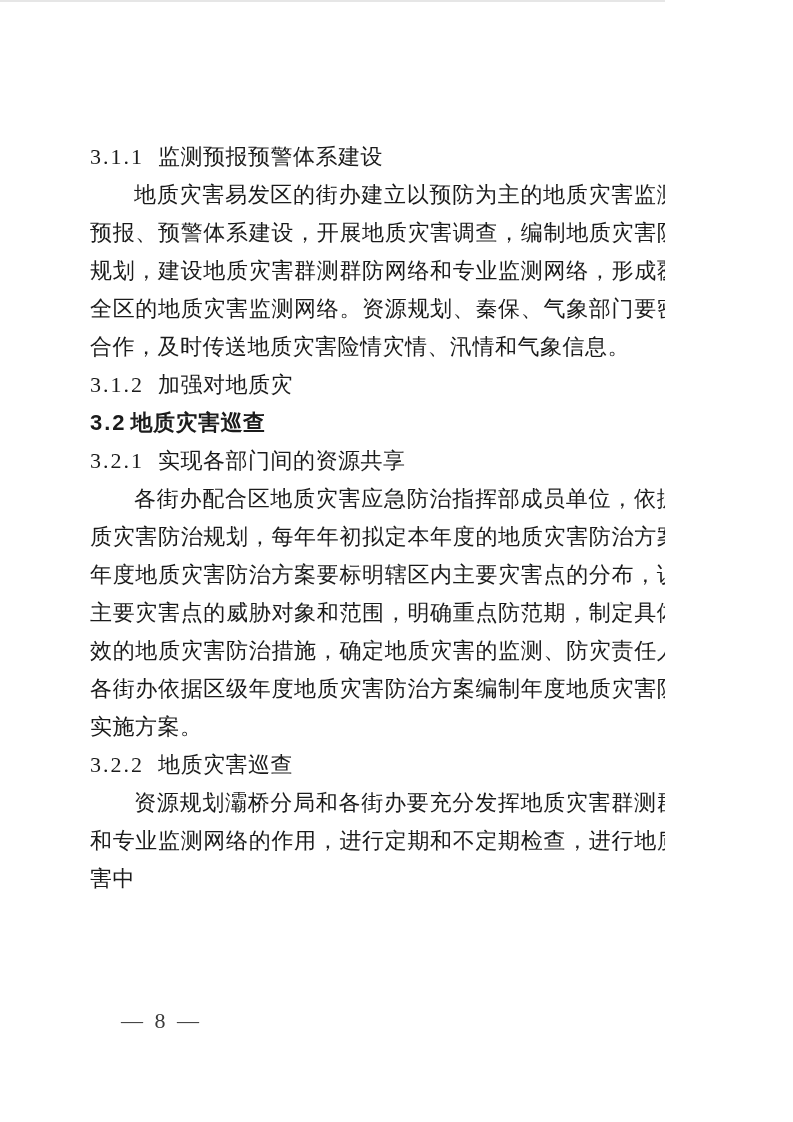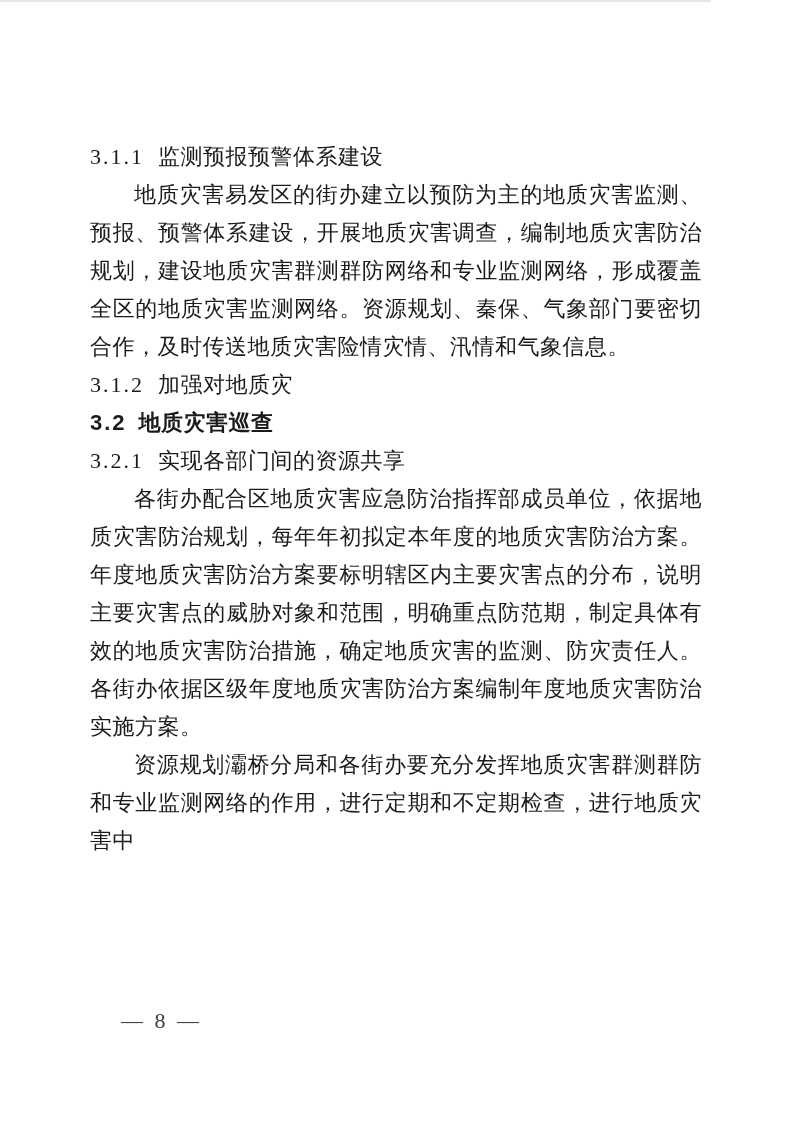--- a/index.html
+++ b/index.html
@@ -8,21 +8,20 @@
     background: #ffffff;
   }
   .page {
     position: relative;
     width: 665px;
     height: 1122px;
     background: #ffffff;
     overflow: hidden;
     font-family: "Liberation Serif", "DejaVu Serif", serif;
     color: #1b1b1b;
-    padding-left: 46px;
   }
   .scan-edge {
     position: absolute;
     top: 0; left: 0; right: 0;
     height: 2px;
     background: #e6e6e6;
   }
   .content {
     position: absolute;
     top: 138px;
@@ -41,21 +40,21 @@
   }
   .heading .num {
     letter-spacing: 2px;
     margin-right: 14px;
   }
   .h2 {
     font-weight: bold;
   }
   .h2 .num {
     font-family: "Liberation Sans", "DejaVu Sans", sans-serif;
-    margin-right: 12px;
+    margin-right: 4px;
   }
   .footer {
     position: absolute;
     left: 121px;
     top: 1006px;
     font-size: 22px;
     line-height: 30px;
   }
   .pagenum {
     color: #3a3a3a;
@@ -67,18 +66,19 @@
 
 <div class="page">
   <div class="scan-edge"></div>
   <main class="content" id="content">
       <div class="line heading h3"><span class="num">3.1.1</span><span class="title">监测预报预警体系建设</span></div>
       <p class="line para">地质灾害易发区的街办建立以预防为主的地质灾害监测、预报、预警体系建设，开展地质灾害调查，编制地质灾害防治规划，建设地质灾害群测群防网络和专业监测网络，形成覆盖全区的地质灾害监测网络。资源规划、秦保、气象部门要密切合作，及时传送地质灾害险情灾情、汛情和气象信息。</p>
       <div class="line heading h3"><span class="num">3.1.2</span><span class="title">加强对地质灾</span></div>
       <div class="line heading h2"><span class="num">3.2</span><span class="title">地质灾害巡查</span></div>
       <div class="line heading h3"><span class="num">3.2.1</span><span class="title">实现各部门间的资源共享</span></div>
       <p class="line para">各街办配合区地质灾害应急防治指挥部成员单位，依据地质灾害防治规划，每年年初拟定本年度的地质灾害防治方案。年度地质灾害防治方案要标明辖区内主要灾害点的分布，说明主要灾害点的威胁对象和范围，明确重点防范期，制定具体有效的地质灾害防治措施，确定地质灾害的监测、防灾责任人。各街办依据区级年度地质灾害防治方案编制年度地质灾害防治实施方案。</p>
+      <div class="line heading h3"><span class="num">3.2.2</span><span class="title">地质灾害巡查</span></div>
       <p class="line para">资源规划灞桥分局和各街办要充分发挥地质灾害群测群防和专业监测网络的作用，进行定期和不定期检查，进行地质灾害中</p>
     </main>
   <footer class="footer">
     <span class="pagenum">— 8 —</span>
   </footer>
 </div>
 
 </body></html>

